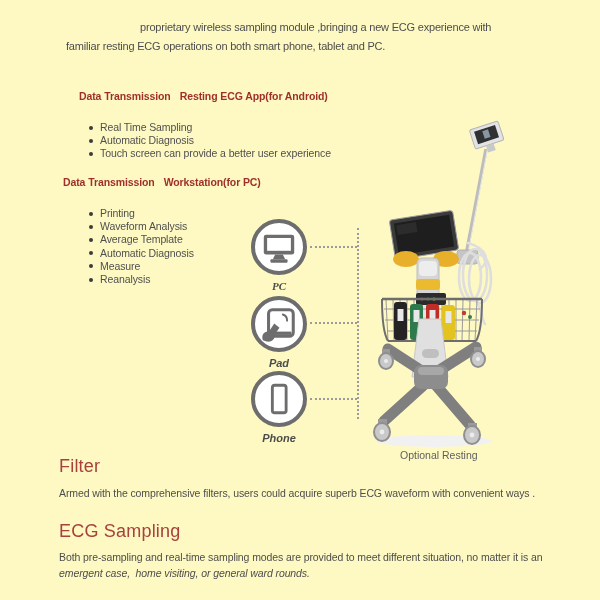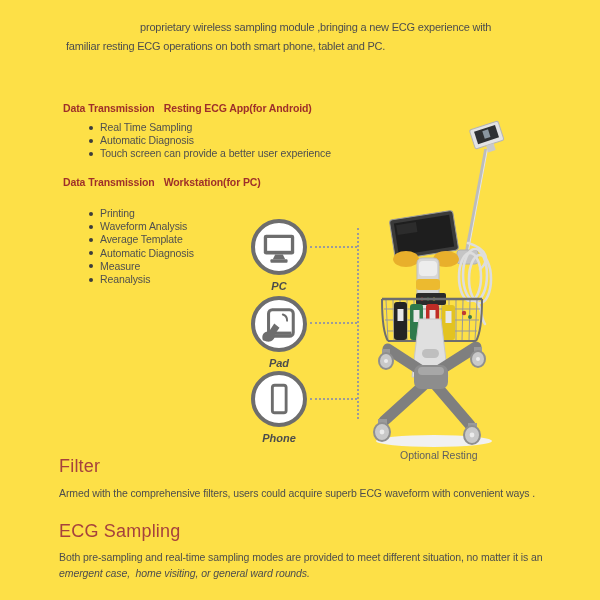--- a/index.html
+++ b/index.html
@@ -1,17 +1,17 @@
 <!DOCTYPE html>
 <html><head>
 <meta charset="utf-8">
 <style>
   html,body { margin:0; padding:0; background:#ffffff; }
   .page {
-    position:relative; width:600px; height:600px; background:#fde047;
+    position:relative; width:600px; height:600px; background:#fef9c3;
     font-family:"Liberation Sans", sans-serif; overflow:hidden;
   }
   .intro-line { position:absolute; font-size:11px; color:#4d4d4d; letter-spacing:-0.2px; white-space:pre; }
   .mini-heading { position:absolute; font-size:10.5px; font-weight:bold; color:#9e2f2a; letter-spacing:-0.1px; white-space:nowrap; }
   .mini-heading .hgap { display:inline-block; width:9px; }
   ul.bullets { position:absolute; list-style:none; margin:12px; padding:0; font-size:10.5px; color:#4f4f4f; letter-spacing:-0.1px; }
   ul.bullets li { line-height:13.2px; padding-left:12px; position:relative; white-space:nowrap; }
   ul.bullets li::before { content:""; position:absolute; left:1px; top:4.6px; width:4px; height:4px; border-radius:50%; background:#3c3c3c; }
   .device { position:absolute; width:58px; text-align:center; }
   .device .circ { width:48px; height:48px; border:4px solid #6d6d6d; border-radius:50%; margin:0 auto; background:#fff;
@@ -25,38 +25,38 @@
   .trolley { position:absolute; left:372px; top:103px; width:186px; height:348px; }
 </style>
 </head>
 <body>
 
 <div class="page">
 
   <div class="intro-line" style="left:140px; top:21px;">proprietary wireless sampling module ,bringing a new ECG experience with</div>
   <div class="intro-line" style="left:66px; top:40px;">familiar resting ECG operations on both smart phone, tablet and PC.</div>
 
-  <div class="mini-heading" style="left:63px; top:90px;margin-top:12px;"><span>Data Transmission</span><span class="hgap"></span><span>Resting ECG App(for Android)</span></div>
+  <div class="mini-heading" style="left:79px; top:90px;"><span>Data Transmission</span><span class="hgap"></span><span>Resting ECG App(for Android)</span></div>
   <ul class="bullets" style="left:76px; top:109px;">
     <li>Real Time Sampling</li>
     <li>Automatic Diagnosis</li>
     <li>Touch screen can provide a better user experience</li>
   </ul>
 
   <div class="mini-heading" style="left:63px; top:176px;"><span>Data Transmission</span><span class="hgap"></span><span>Workstation(for PC)</span></div>
   <ul class="bullets" style="left:76px; top:195px;">
     <li>Printing</li>
     <li>Waveform Analysis</li>
     <li>Average Template</li>
     <li>Automatic Diagnosis</li>
     <li>Measure</li>
     <li>Reanalysis</li>
   </ul>
 
-  <div class="device" style="left:250px; top:219px;">
+  <div class="device" style="left:250px; top:219px;font-family:Liberation Serif, serif;">
     <div class="circ">
       <svg width="38" height="38" viewBox="0 0 40 40">
         <rect x="4" y="7" width="32" height="21" rx="2.5" fill="#6d6d6d"></rect>
         <rect x="7.5" y="10.5" width="25" height="13.5" fill="#ffffff"></rect>
         <polygon points="16,28 24,28 26.5,33 13.5,33" fill="#6d6d6d"></polygon>
         <rect x="11" y="33" width="18" height="3.5" rx="1" fill="#6d6d6d"></rect>
       </svg>
     </div>
     <div class="lbl">PC</div>
   </div>

